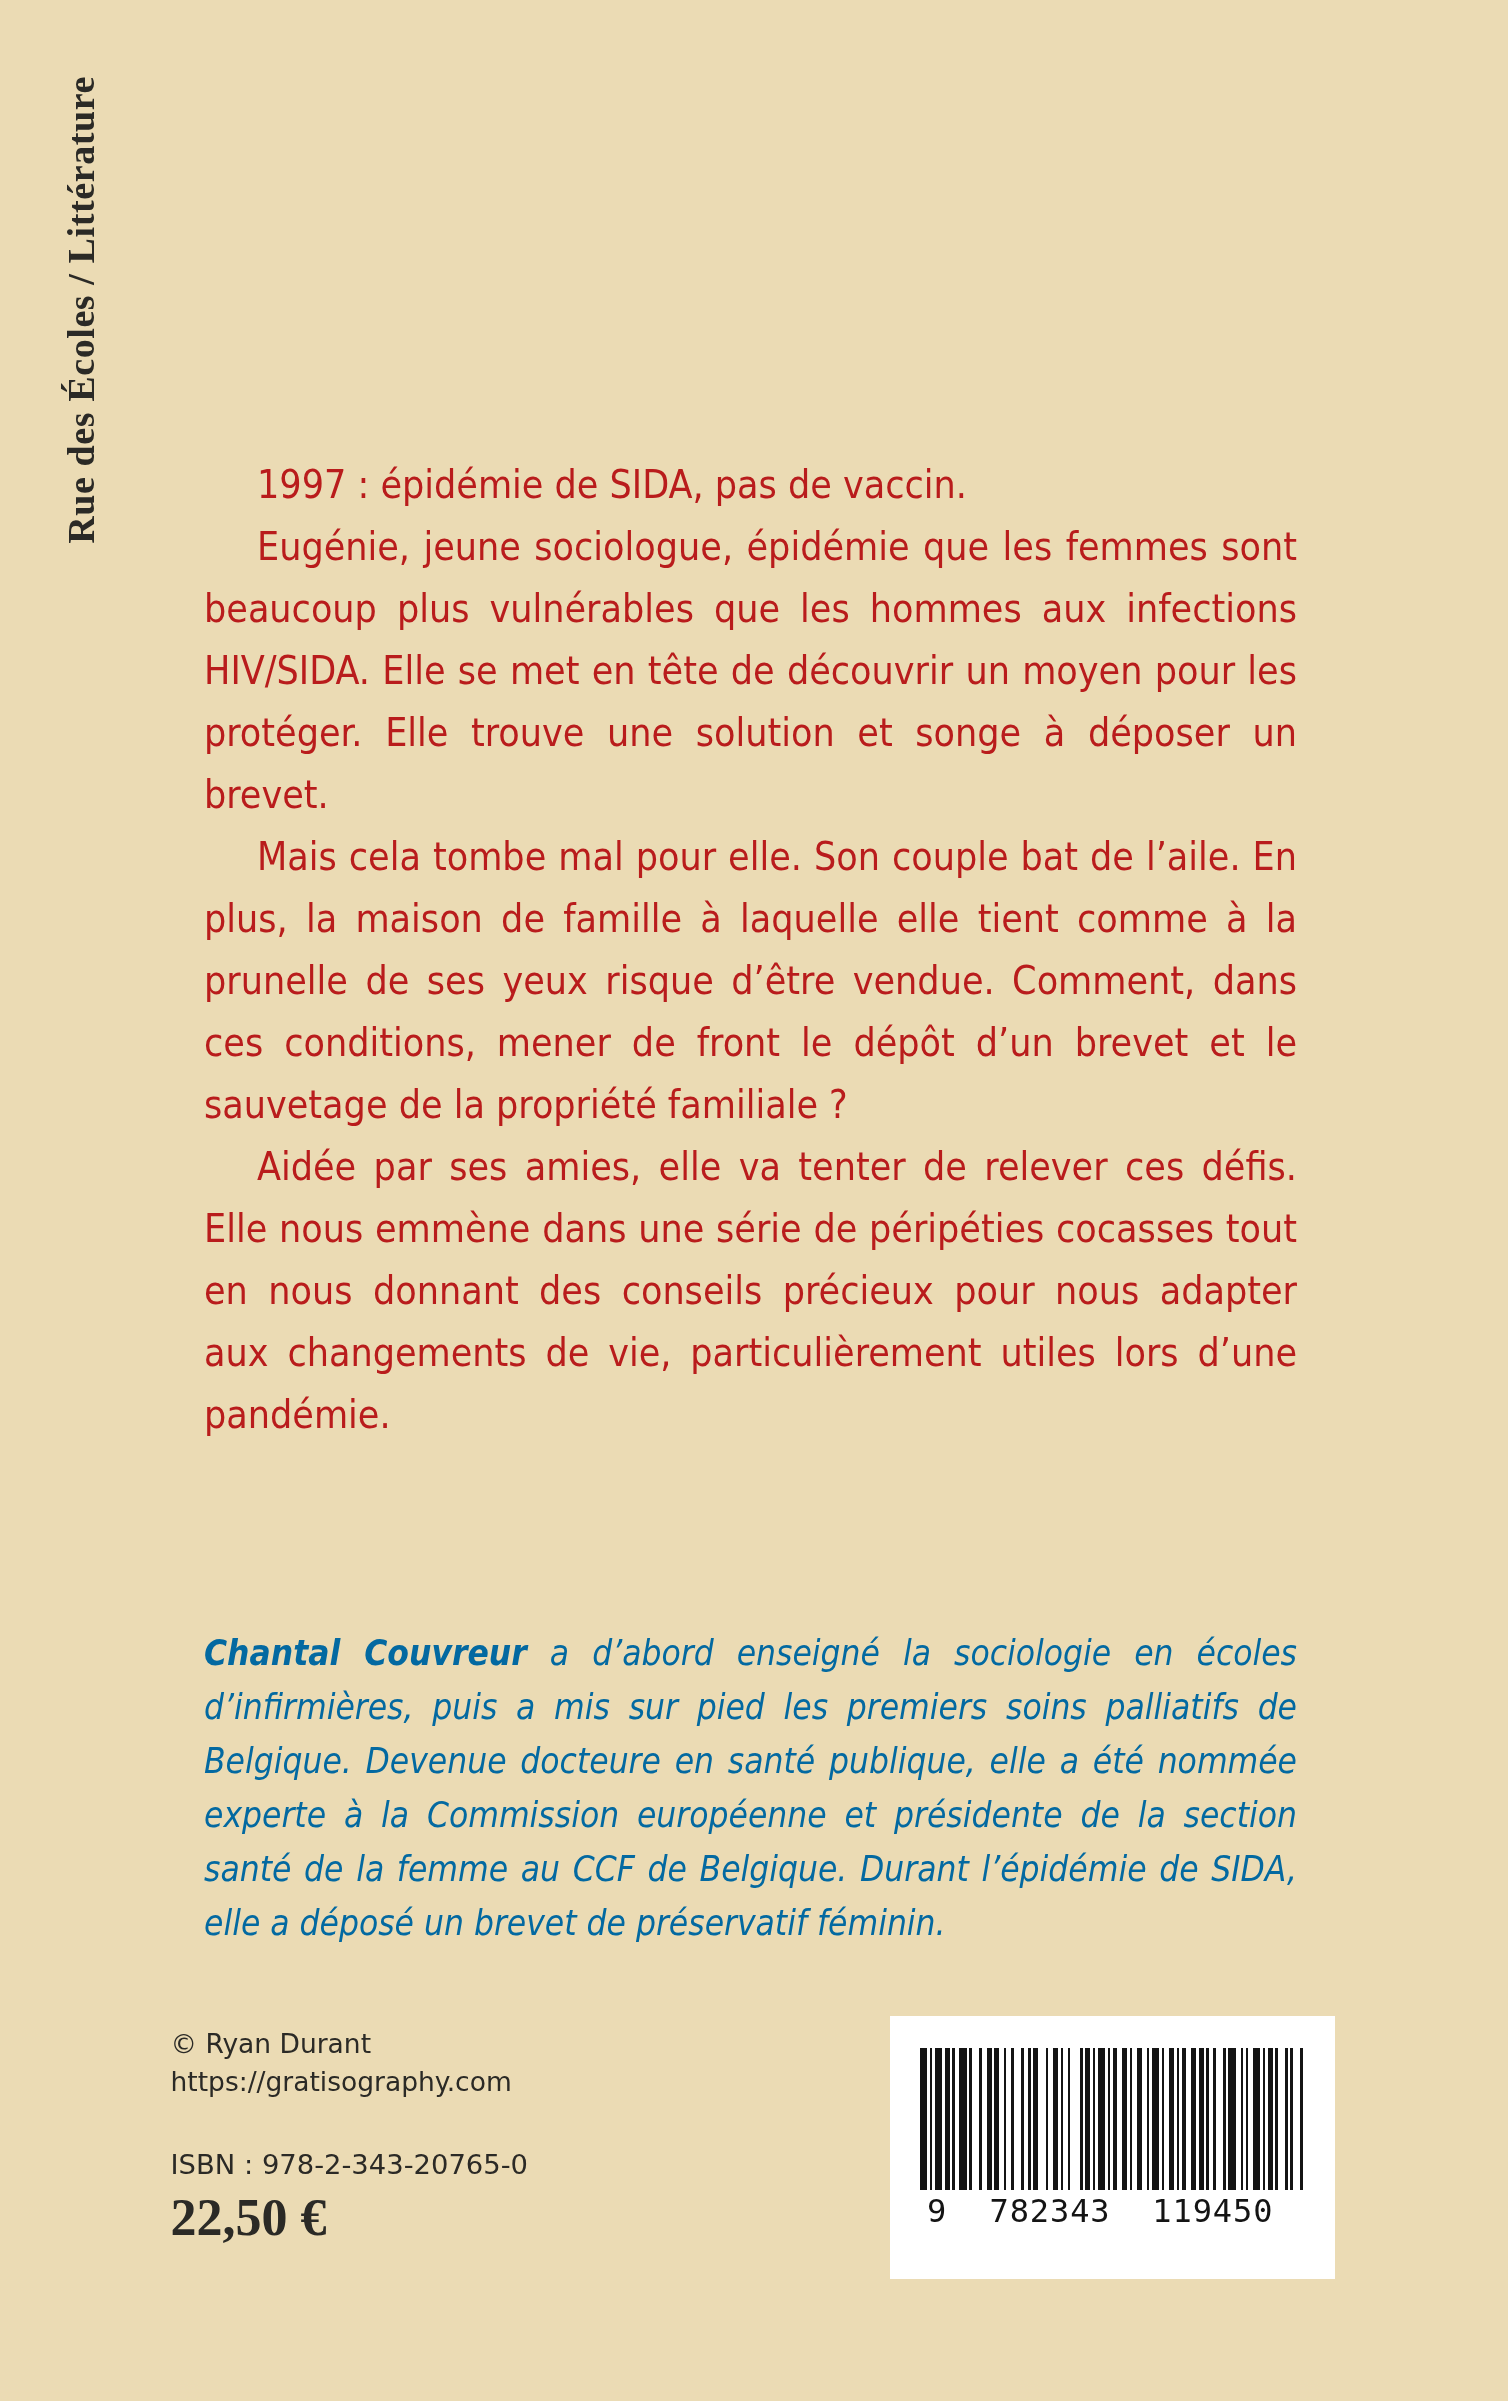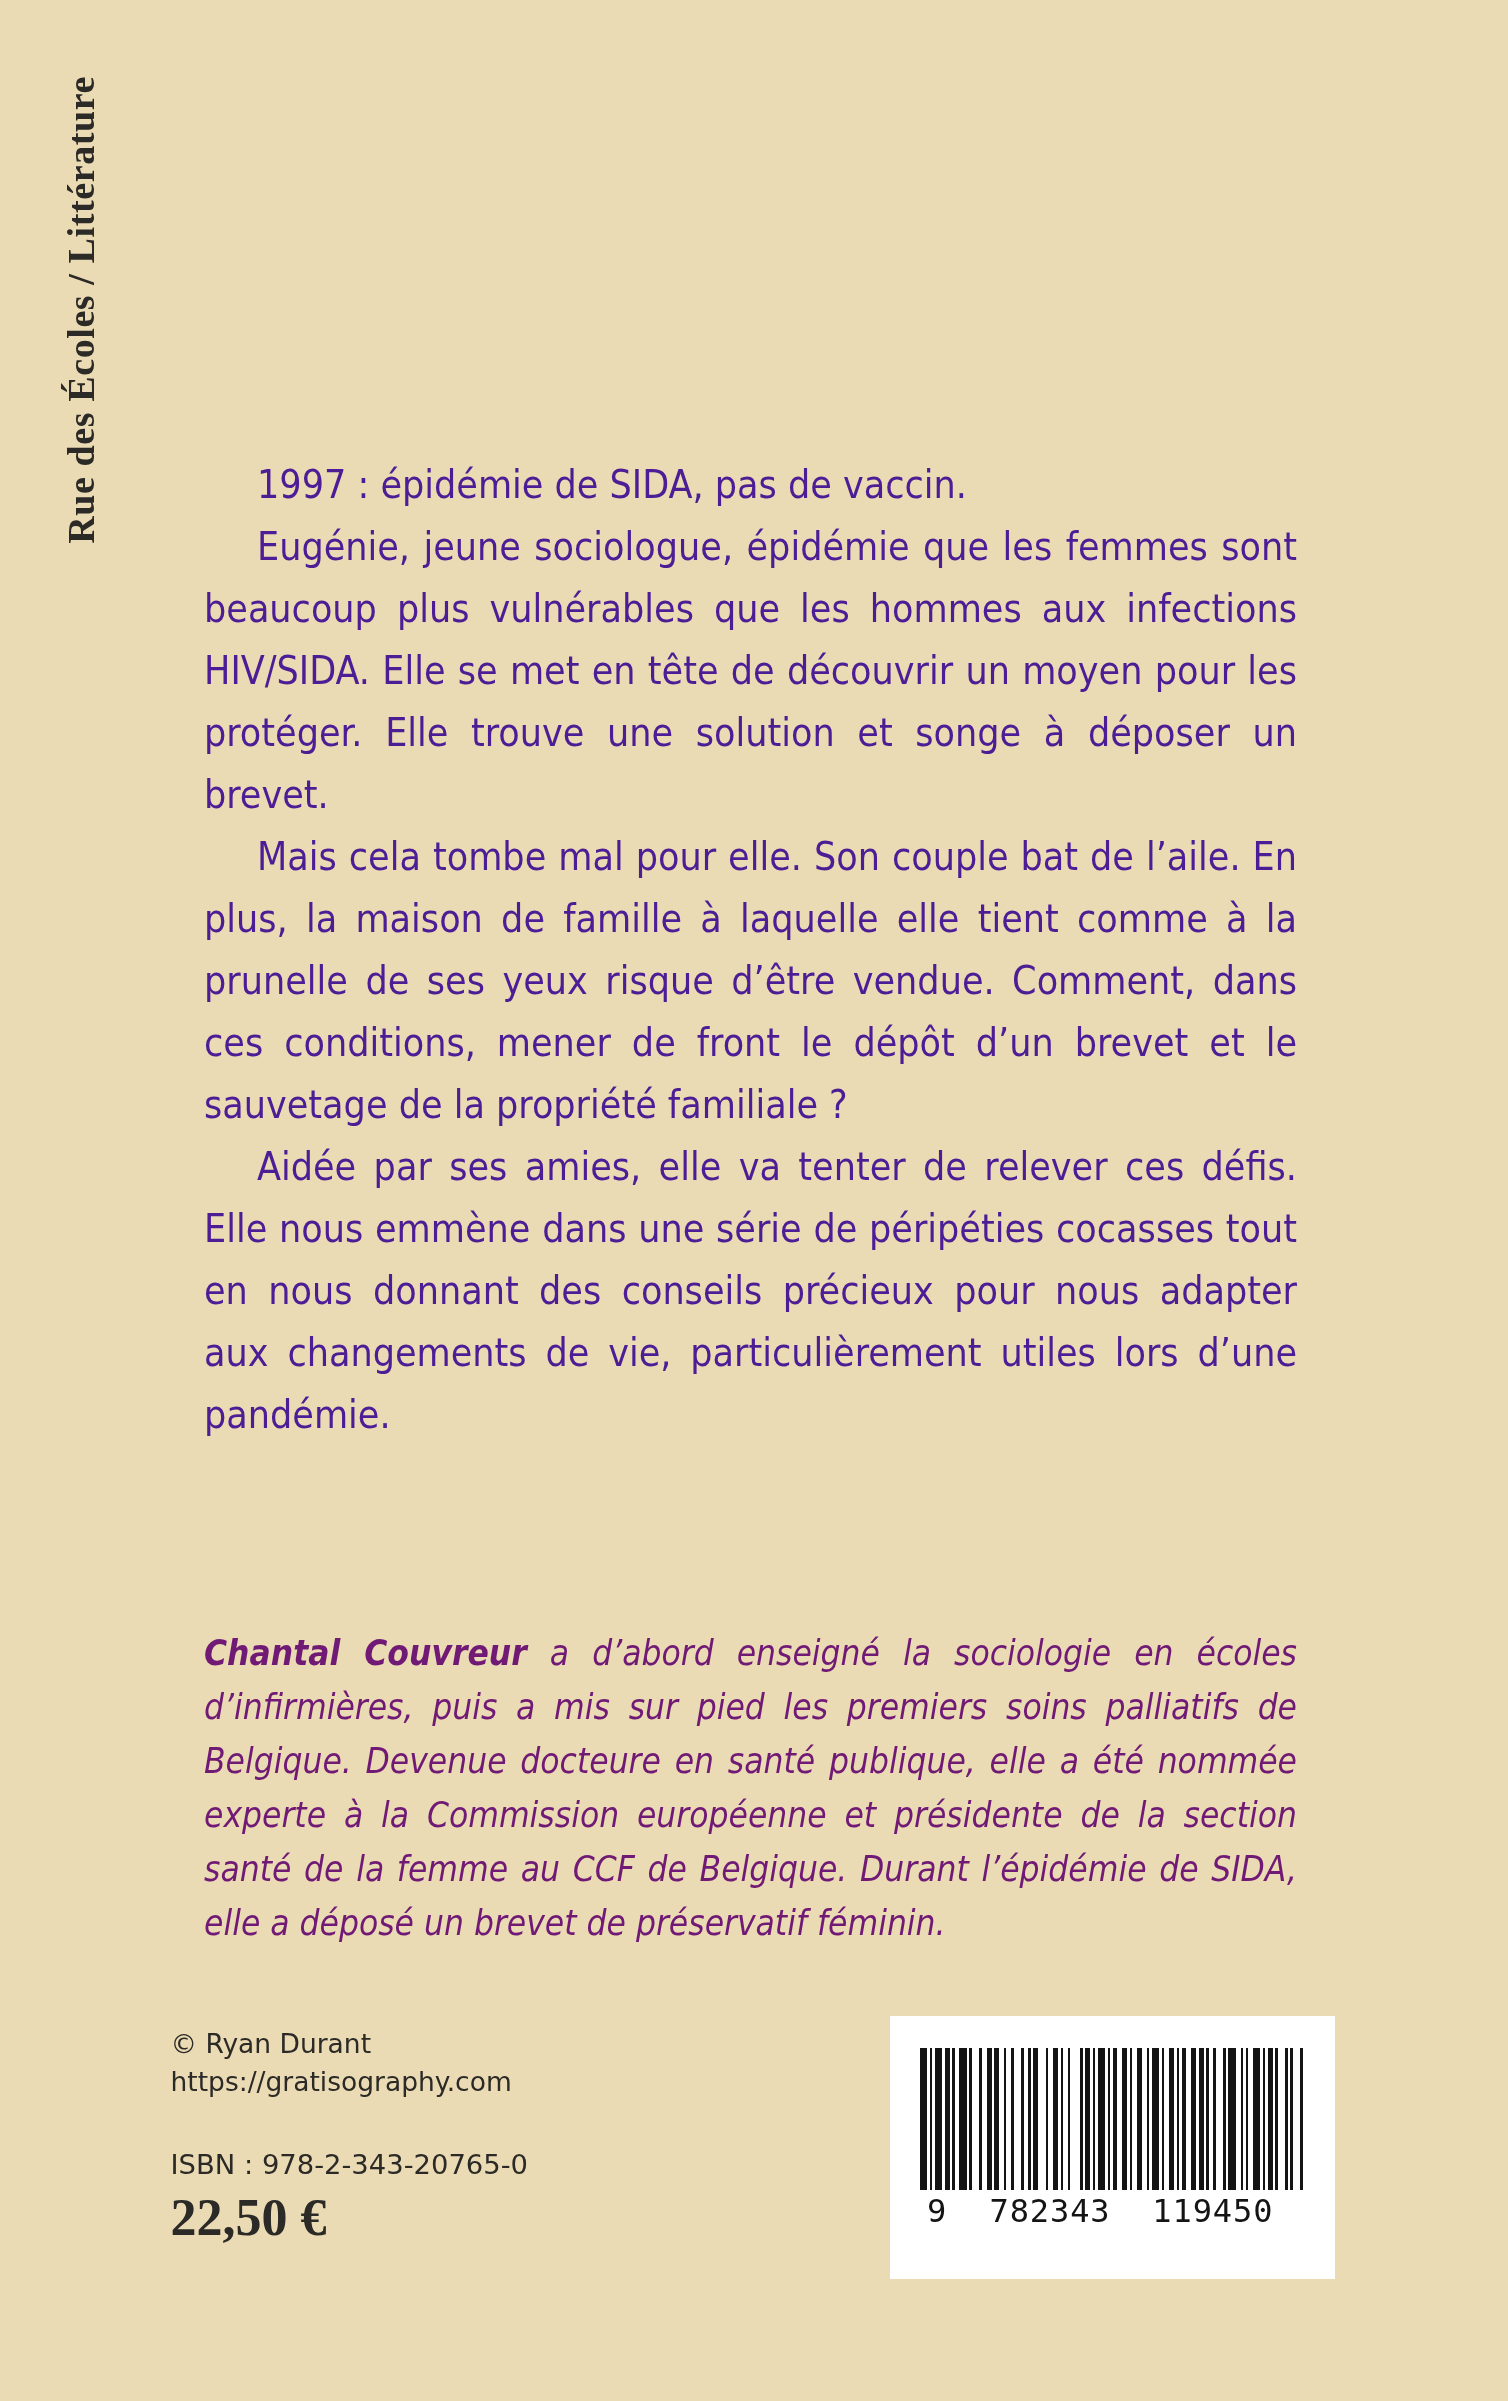--- a/index.html
+++ b/index.html
@@ -70,40 +70,40 @@
   .title-line.l1 { font-size: 59px; }
   .title-line.l2 { font-size: 59px; }
   .title-line.l3 { font-size: 59px; }
 
   
   #body-text {
     position: absolute;
     left: 43px;
     top: 454px;
     width: 1093px;
-    color: #4c1d95;
+    color: #b91c1c;
   }
   #body-text p {
     margin: 0;
     font-family: "DejaVu Sans Condensed", "Liberation Sans Narrow", "Liberation Sans", sans-serif;
     font-size: 39px;
     line-height: 62px;
     text-align: justify;
     text-indent: 53px;
     font-stretch: condensed;
     transform-origin: left top;
   }
 
   
   #bio {
     position: absolute;
     left: 43px;
     top: 1626px;
     width: 1093px;
-    color: #701a75;
+    color: #0369a1;
   }
   #bio p {
     margin: 0;
     font-family: "DejaVu Sans Condensed", "Liberation Sans Narrow", "Liberation Sans", sans-serif;
     font-size: 35px;
     line-height: 54px;
     text-align: justify;
     font-style: italic;
     font-stretch: condensed;
   }

